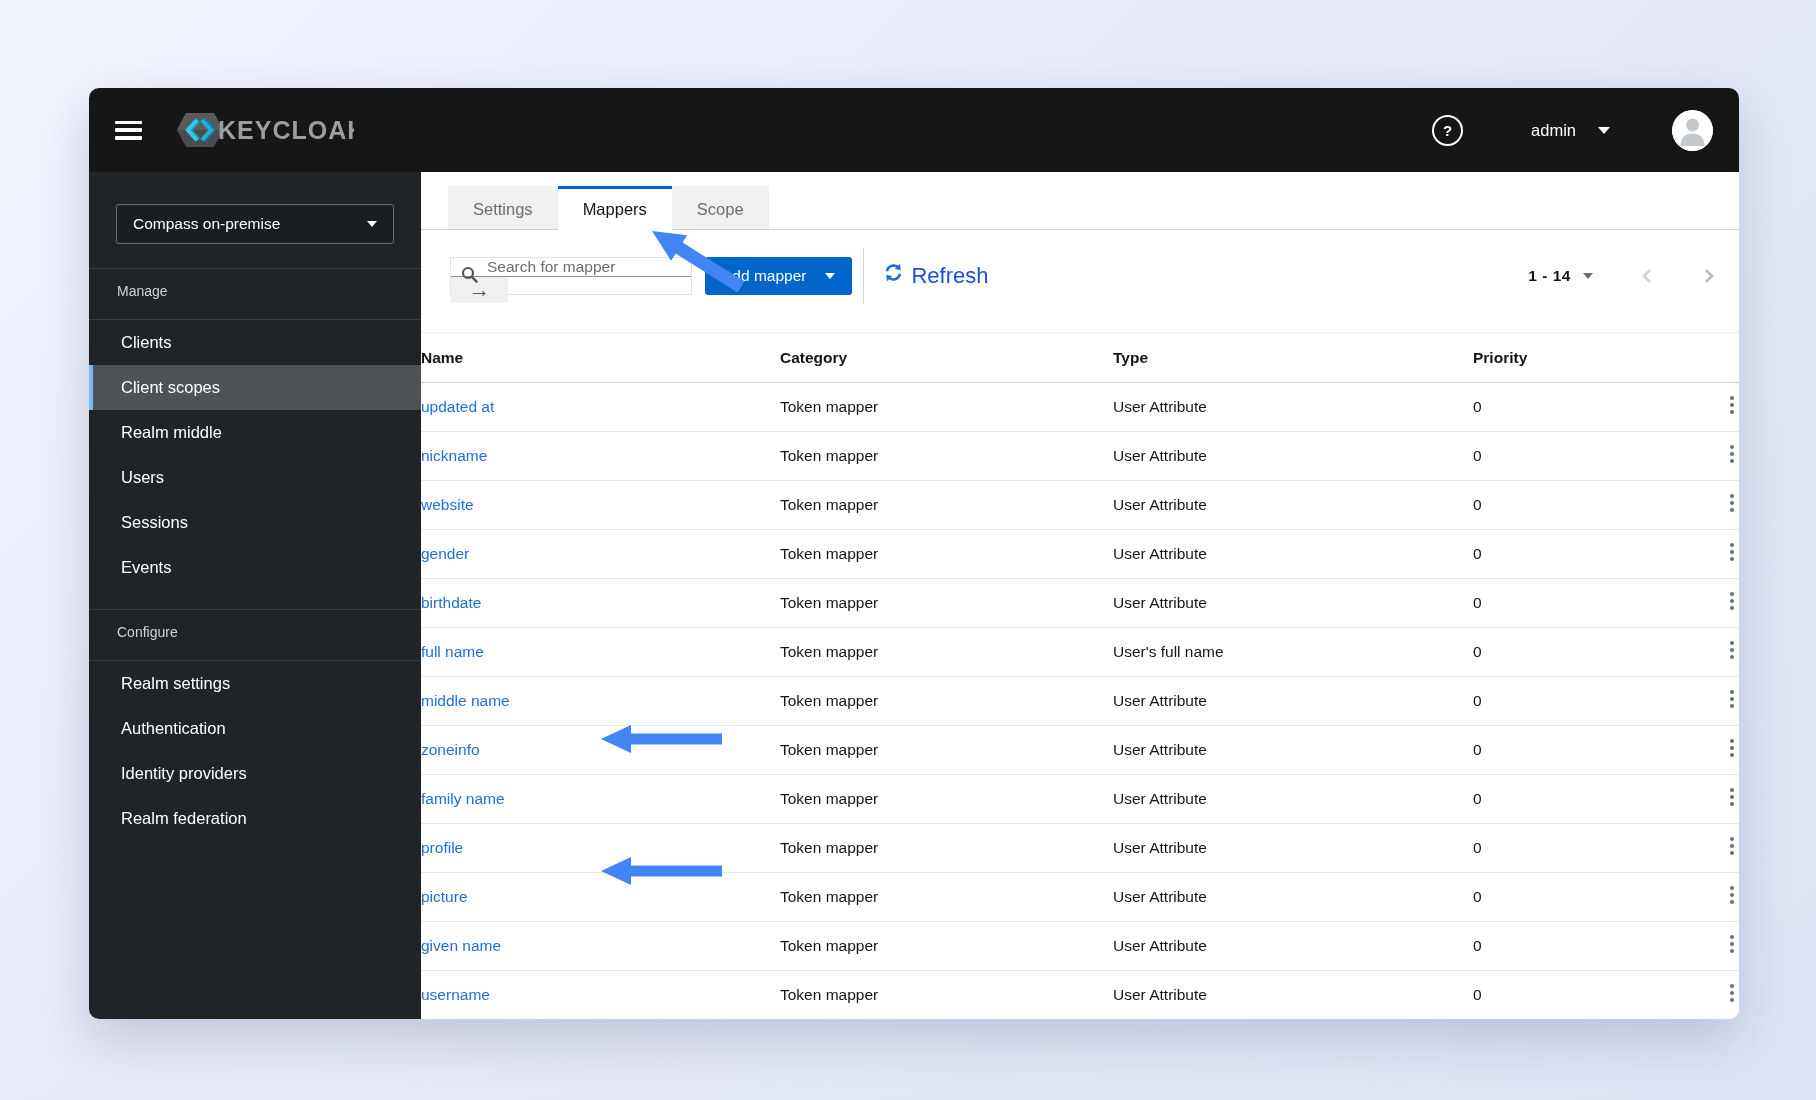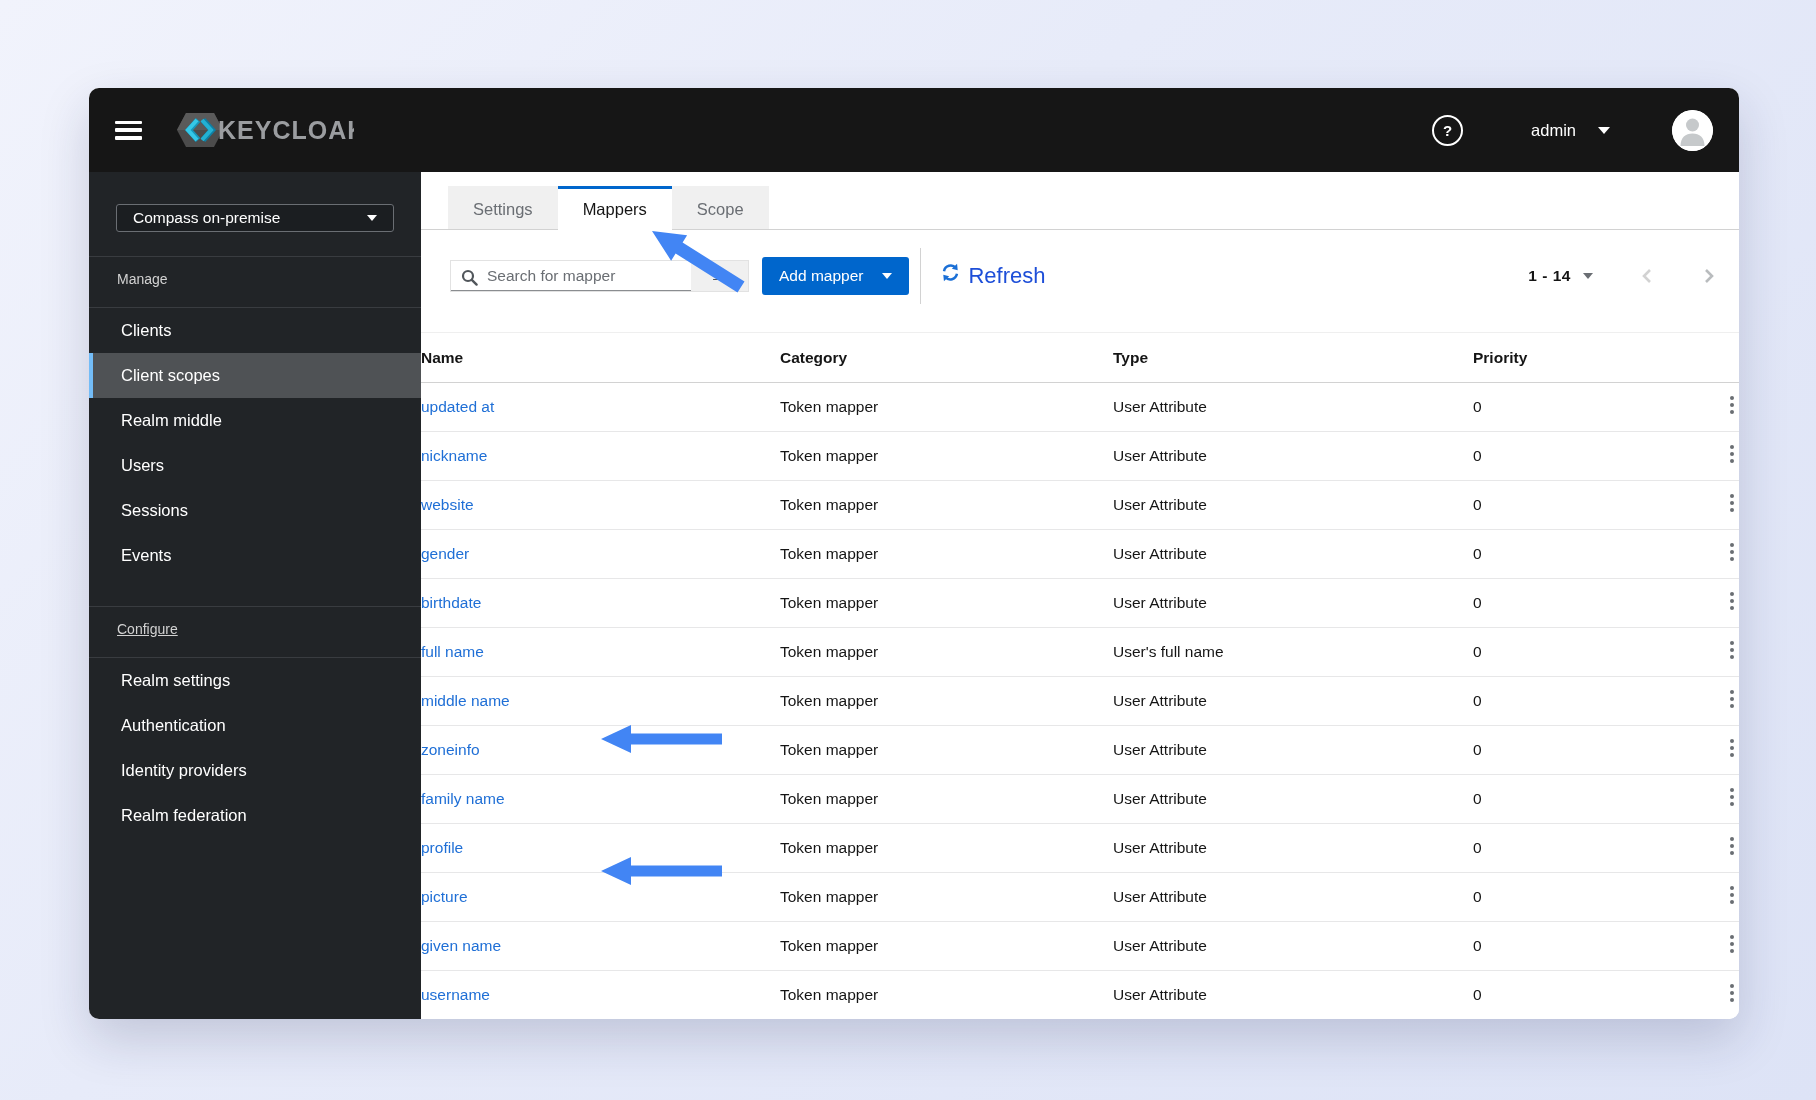--- a/index.html
+++ b/index.html
@@ -24,47 +24,47 @@
   .help-circle{width:27px;height:27px;border:2px solid #fff;border-radius:50%;
     display:flex;align-items:center;justify-content:center;color:#fff;font-size:15px;font-weight:bold;cursor:pointer;}
   .admin-wrap{display:flex;align-items:center;margin-left:68px;cursor:pointer;}
   .admin-name{color:#fff;font-size:16.5px;}
   .caret{width:0;height:0;border-left:6px solid transparent;border-right:6px solid transparent;border-top:7px solid #fff;margin-left:22px;}
   .avatar{width:41px;height:41px;border-radius:50%;background:#fff;margin-left:62px;overflow:hidden;cursor:pointer;display:flex;align-items:center;justify-content:center;}
   
   .body-row{flex:1;display:flex;min-height:0;}
   .sidebar{width:332px;flex:none;background:#212427;padding-top:32px;box-sizing:border-box;color:#fff;}
   .realm-select{
-    margin:0 27px;height:28px;background:#1b1e21;border:1px solid #6a6e73;border-radius:3px;
+    margin:0 27px;height:40px;background:#1b1e21;border:1px solid #6a6e73;border-radius:3px;
     display:flex;align-items:center;justify-content:space-between;padding:0 16px;box-sizing:border-box;
     font-size:15.5px;color:#fff;cursor:pointer;
   }
   .realm-select .caret{margin-left:0;border-left-width:5.5px;border-right-width:5.5px;border-top-width:6.5px;}
   .nav-section-title{
     margin-top:24px;height:52px;line-height:44px;padding-left:28px;font-size:14px;color:#d2d2d2;
     border-top:1px solid #393c40;border-bottom:1px solid #393c40;box-sizing:border-box;
   }
-  .nav-section-title.second{margin-top:28px;text-decoration:underline;}
+  .nav-section-title.second{margin-top:19px;}
   .nav-item{
     height:45px;display:flex;align-items:center;padding-left:28px;font-size:16.5px;color:#fff;cursor:pointer;
     border-left:4px solid transparent;box-sizing:border-box;
   }
   .nav-item.selected{background:#4f5255;border-left-color:#73bcf7;}
   
   .content{flex:1;background:#fff;display:flex;flex-direction:column;min-width:0;}
   .tabs-bar{display:flex;align-items:flex-end;margin-top:14px;}
   .tabs-spacer-l{width:27px;border-bottom:1px solid #d2d2d2;height:44px;box-sizing:border-box;}
   .tab-filler{flex:1;border-bottom:1px solid #d2d2d2;height:44px;box-sizing:border-box;}
   .tab{
     height:44px;padding:0 25px;display:flex;align-items:center;font-size:16.5px;cursor:pointer;
     background:#f0f0f0;color:#6a6e73;border-top:3px solid transparent;border-bottom:1px solid #d2d2d2;box-sizing:border-box;
   }
   .tab.active{background:#fff;color:#151515;border-top:3px solid #0066cc;border-bottom:1px solid #fff;}
   .toolbar{display:flex;align-items:center;padding:18px 24px 20px 29px;}
-  .search-group{display:flex;height:32px;border:1px solid #e2e2e2;box-sizing:border-box;}
+  .search-group{display:flex;height:38px;border:1px solid #e2e2e2;box-sizing:border-box;flex-direction:column;}
   .search-input-wrap{position:relative;display:flex;}
   .search-input{
     width:196px;border:none;border-bottom:1px solid #8a8d90;padding:0 8px 0 36px;font-size:15.5px;outline:none;
     font-family:"Liberation Sans",sans-serif;color:#151515;
   }
   .search-input::placeholder{color:#6a6e73;opacity:1;}
   .search-icon-box{position:absolute;left:10px;top:8px;pointer-events:none;}
   .search-btn{
     width:57px;background:#f0f0f0;border:none;cursor:pointer;font-size:21px;color:#51565b;
     display:flex;align-items:center;justify-content:center;font-family:"Liberation Sans",sans-serif;

